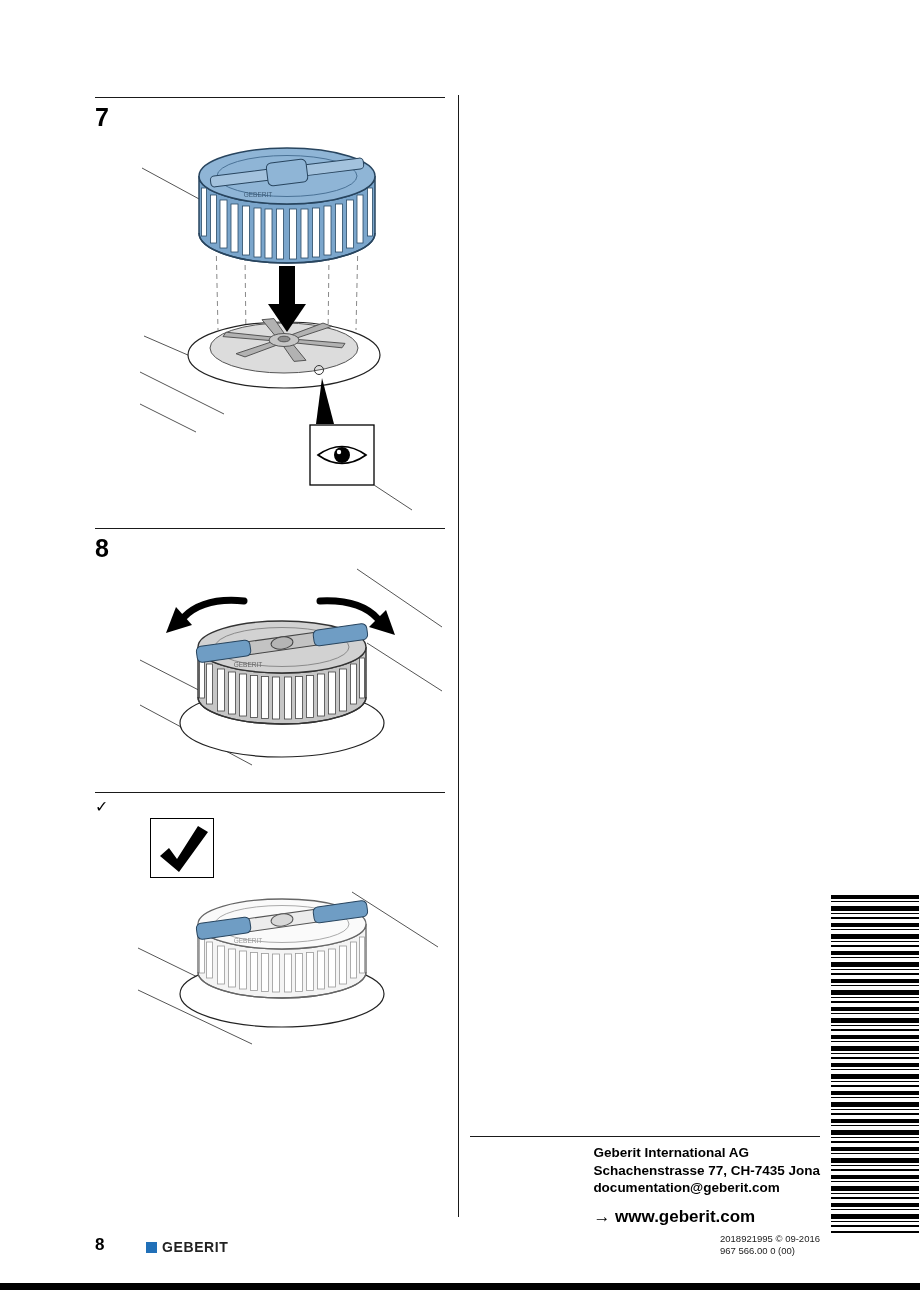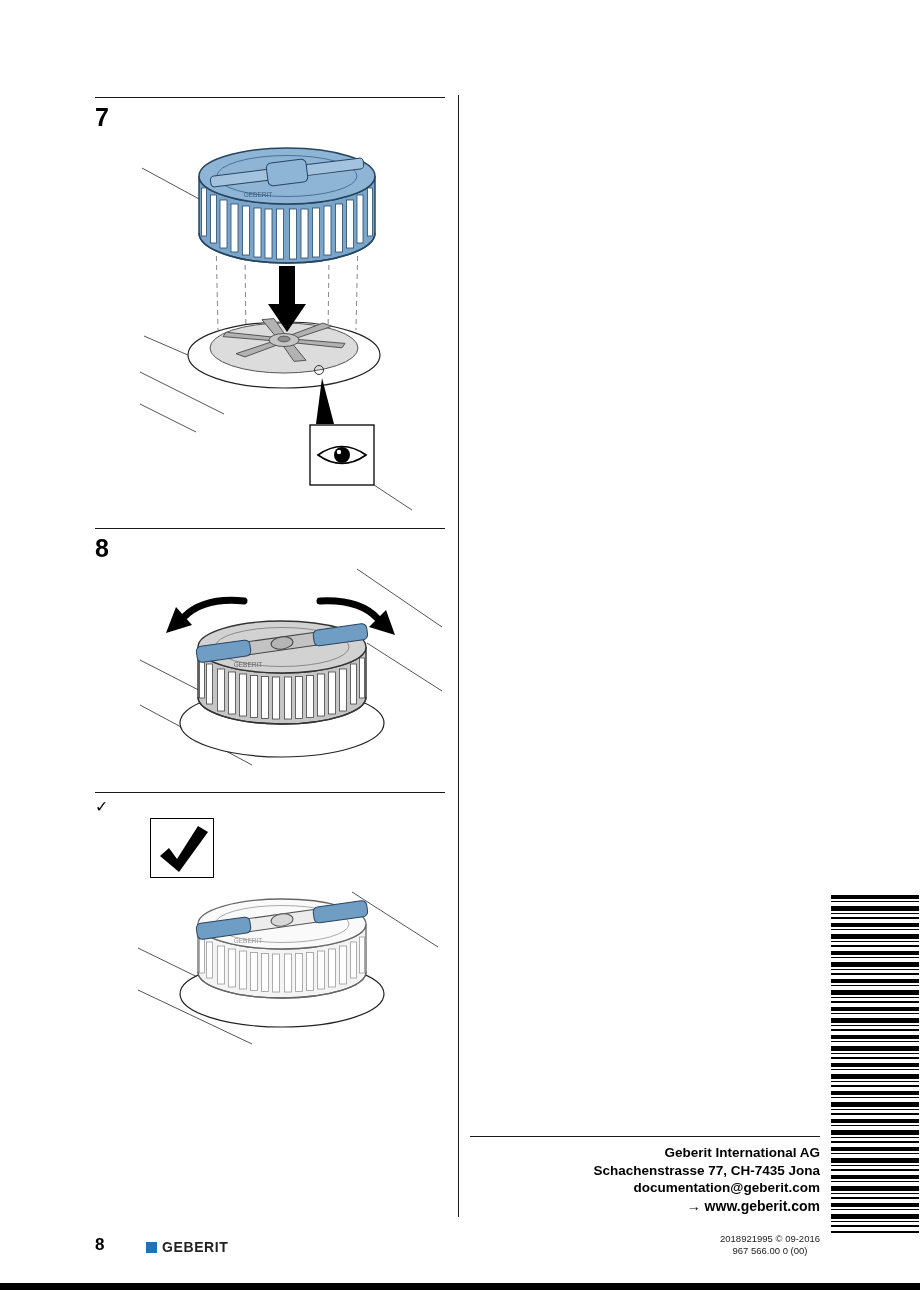--- a/index.html
+++ b/index.html
@@ -14,29 +14,29 @@
   .result-tick{position:absolute;font-size:16px}
   .checkbox{position:absolute;width:62px;height:58px;border:1.4px solid #000;background:#fff;
     display:flex;align-items:center;justify-content:center}
   .barcode{
     position:absolute;left:831px;top:895px;width:88px;height:338px;
     background:repeating-linear-gradient(to bottom,
       #000 0px,#000 4px,#fff 4px,#fff 6px,#000 6px,#000 7px,#fff 7px,#fff 11px,
       #000 11px,#000 16px,#fff 16px,#fff 18px,#000 18px,#000 19px,#fff 19px,#fff 22px,
       #000 22px,#000 24px,#fff 24px,#fff 28px);
   }
-  .contact{position:absolute;right:100px;top:1144px;text-align:right;font-weight:bold;
+  .contact{position:absolute;right:100px;top:1144px;text-align:left;font-weight:bold;
     font-size:13.5px;line-height:17.5px;white-space:nowrap}
-  .contact .website{font-size:14px;margin-top:1px}
+  .contact .website{font-size:17px;margin-top:11px}
   .footer-page{position:absolute;left:95px;top:1235px;font-size:17px;font-weight:bold}
   .footer-logo{position:absolute;left:146px;top:1239px;display:flex;align-items:center;gap:5px}
   .logo-square{width:11px;height:11px;background:#2170b8;display:inline-block}
   .logo-text{font-size:14px;font-weight:bold;letter-spacing:.6px;color:#222}
   .doc-refs{position:absolute;right:100px;top:1233px;font-size:9.5px;line-height:12px;
-    text-align:center;color:#222;white-space:nowrap}
+    text-align:left;color:#222;white-space:nowrap}
   .edge-strip{position:absolute;left:0;top:1283px;width:920px;height:7px;background:#000}
 </style>
 </head>
 <body>
 
 <div class="vline" style="left:458px;top:95px;height:1122px"></div>
 
 <div class="rule" style="left:95px;top:97px;width:350px"></div>
 <div class="step-num" style="left:95px;top:103px">7</div>
 

